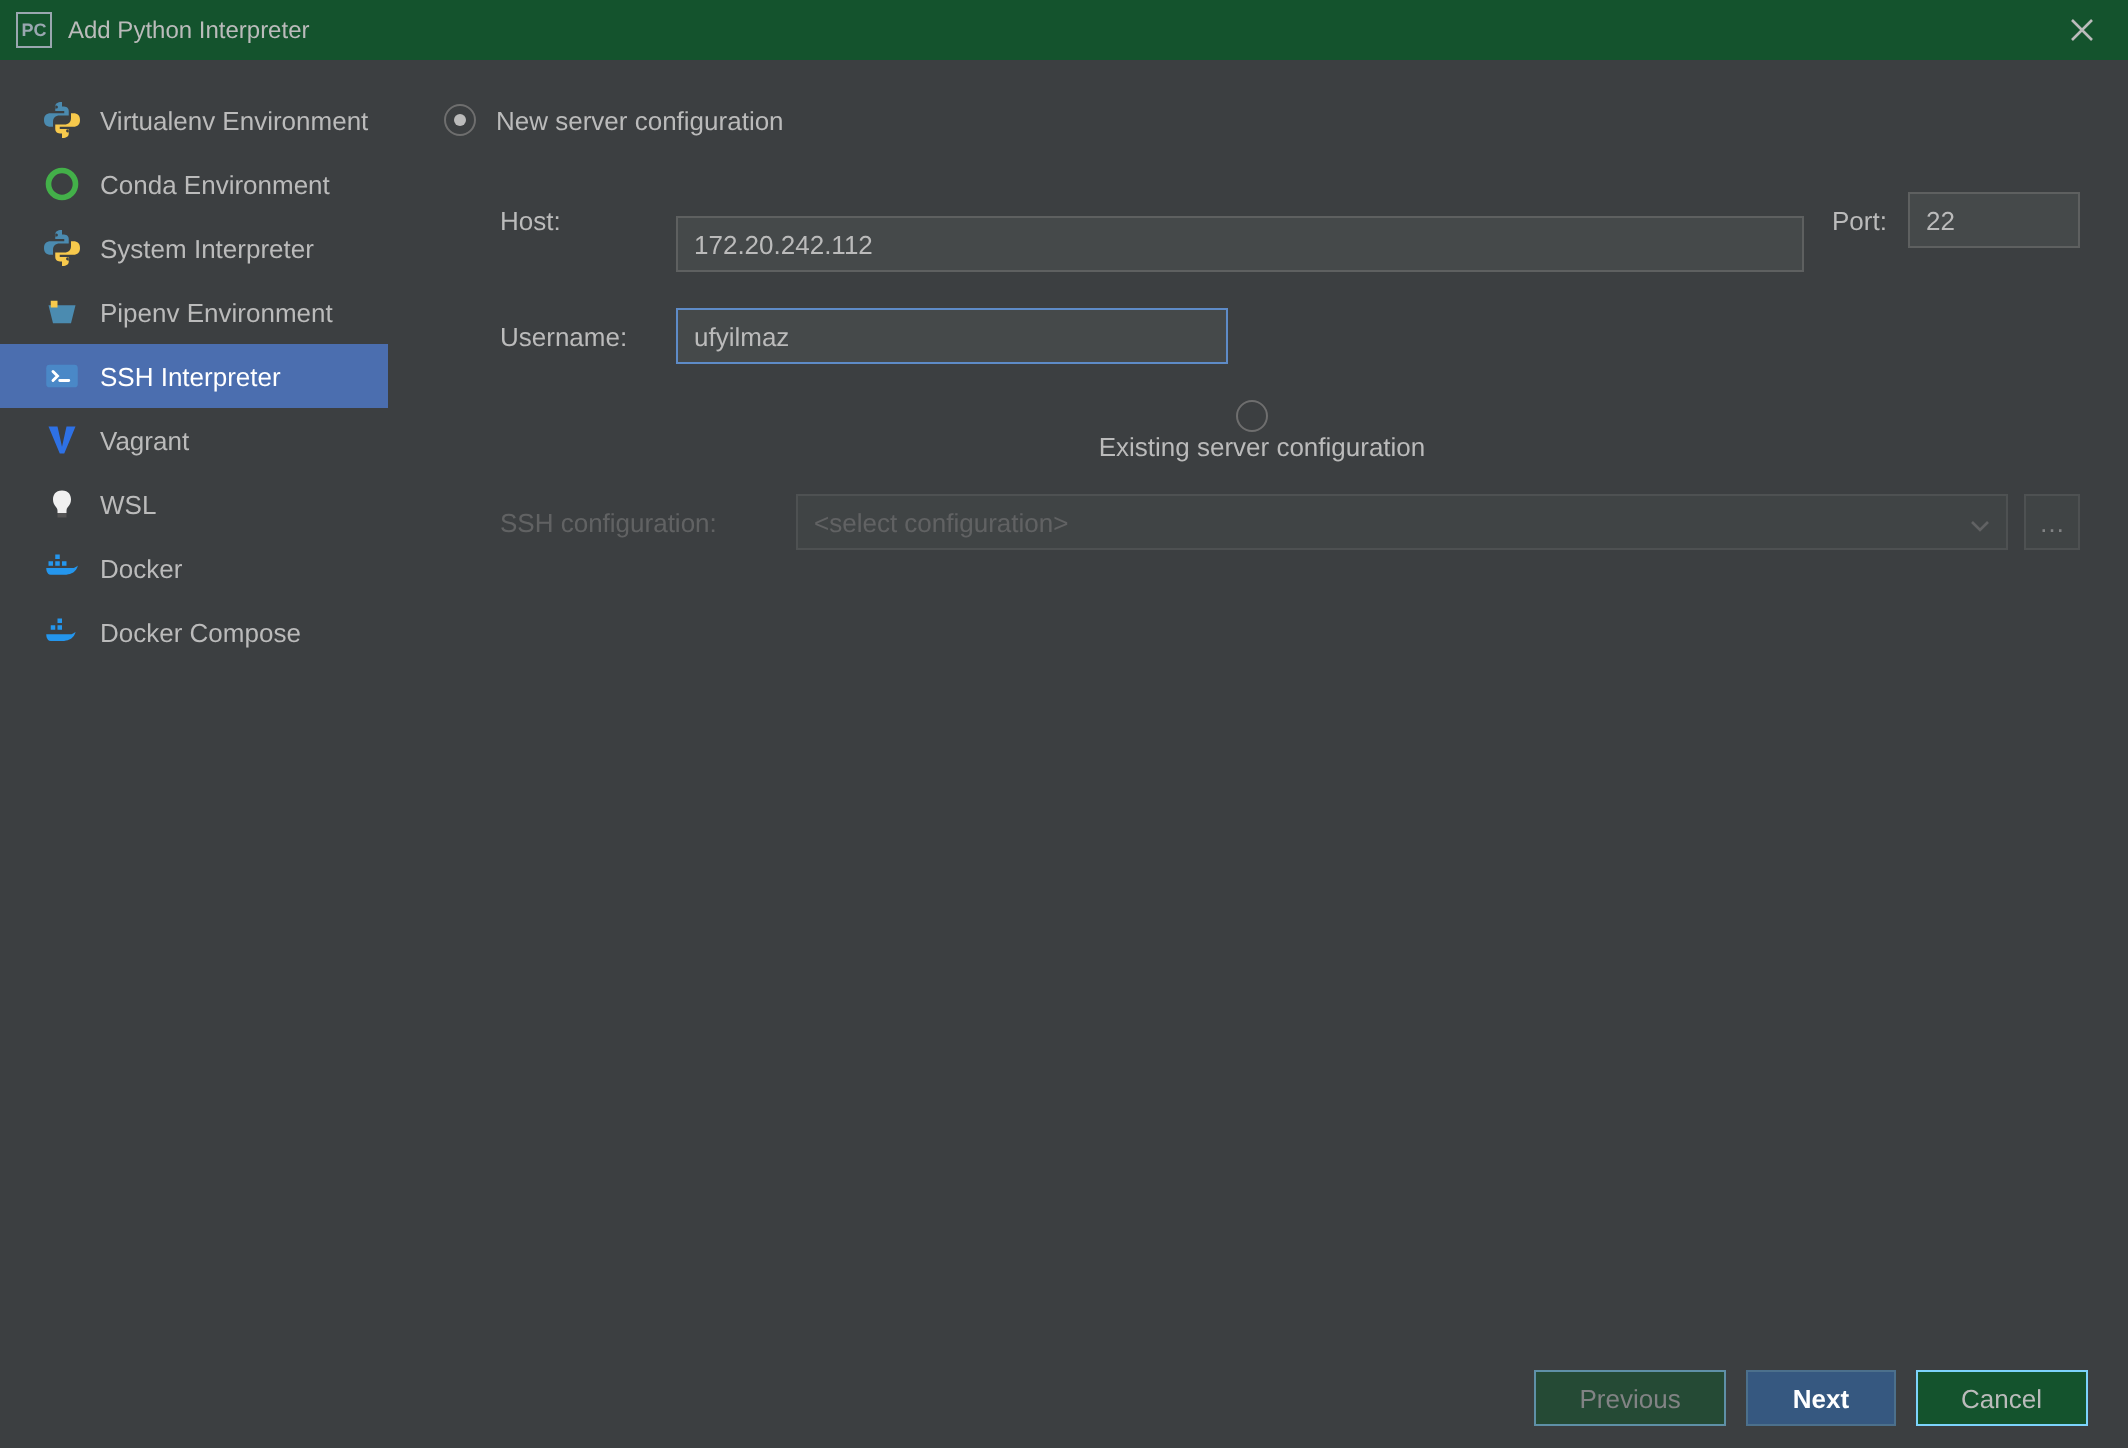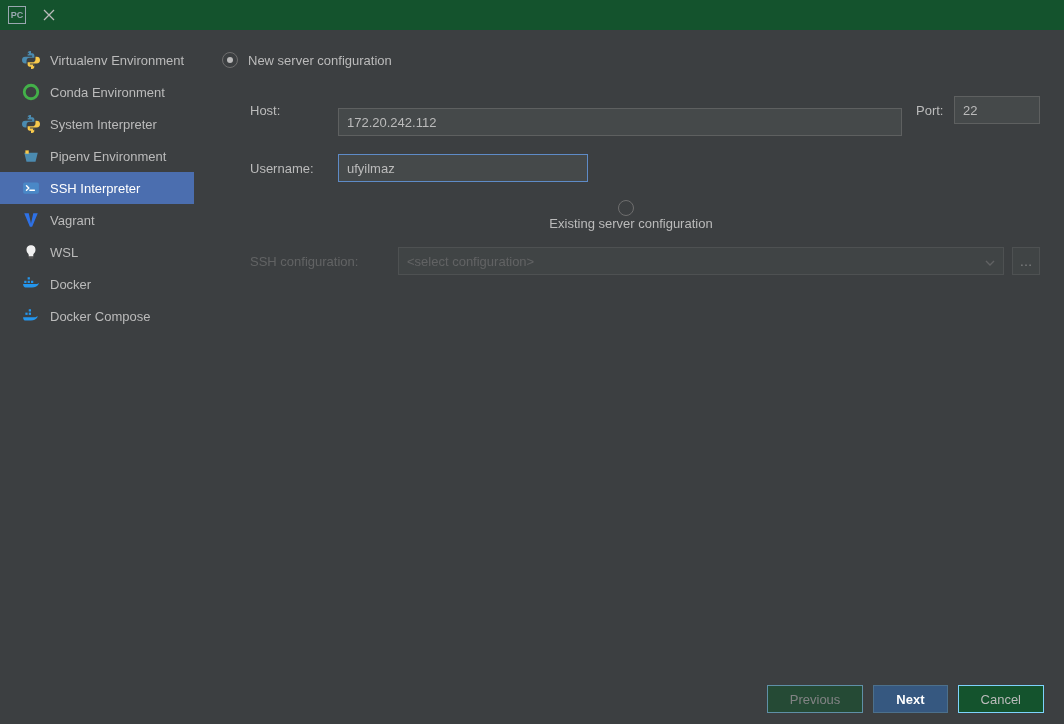--- a/index.html
+++ b/index.html
@@ -106,21 +106,21 @@
     color: #bbbbbb;
     height: 28px;
     padding: 0 8px;
     font-family: inherit;
     font-size: 13px;
     outline: none;
   }
   .input.host { width: 564px; margin-top: 24px; }
   .input.port { width: 86px; }
   .input.username {
-    width: 250px;
+    width: 276px;
     border: 1px solid #5e8bc7;
     background: #45494a;
   }
   .sshconfig-row {
     display: flex;
     align-items: center;
     margin-left: 28px;
     margin-bottom: 16px;
     opacity: 0.55;
   }
@@ -171,20 +171,21 @@
     border: 1px solid #4c708c;
     color: #ffffff;
     font-weight: bold;
   }
 </style>
 </head>
 <body>
 
 <div class="titlebar">
   <div class="app-icon">PC</div>
+  <div class="title">Add Python Interpreter</div>
   <div class="close">
     <svg viewBox="0 0 12 12">
         <path d="M1 1 L11 11 M11 1 L1 11" stroke="#bbbbbb" stroke-width="1.3" fill="none"></path>
       </svg>
   </div>
 </div>
 
 <div class="body">
 
   <div class="sidebar">

